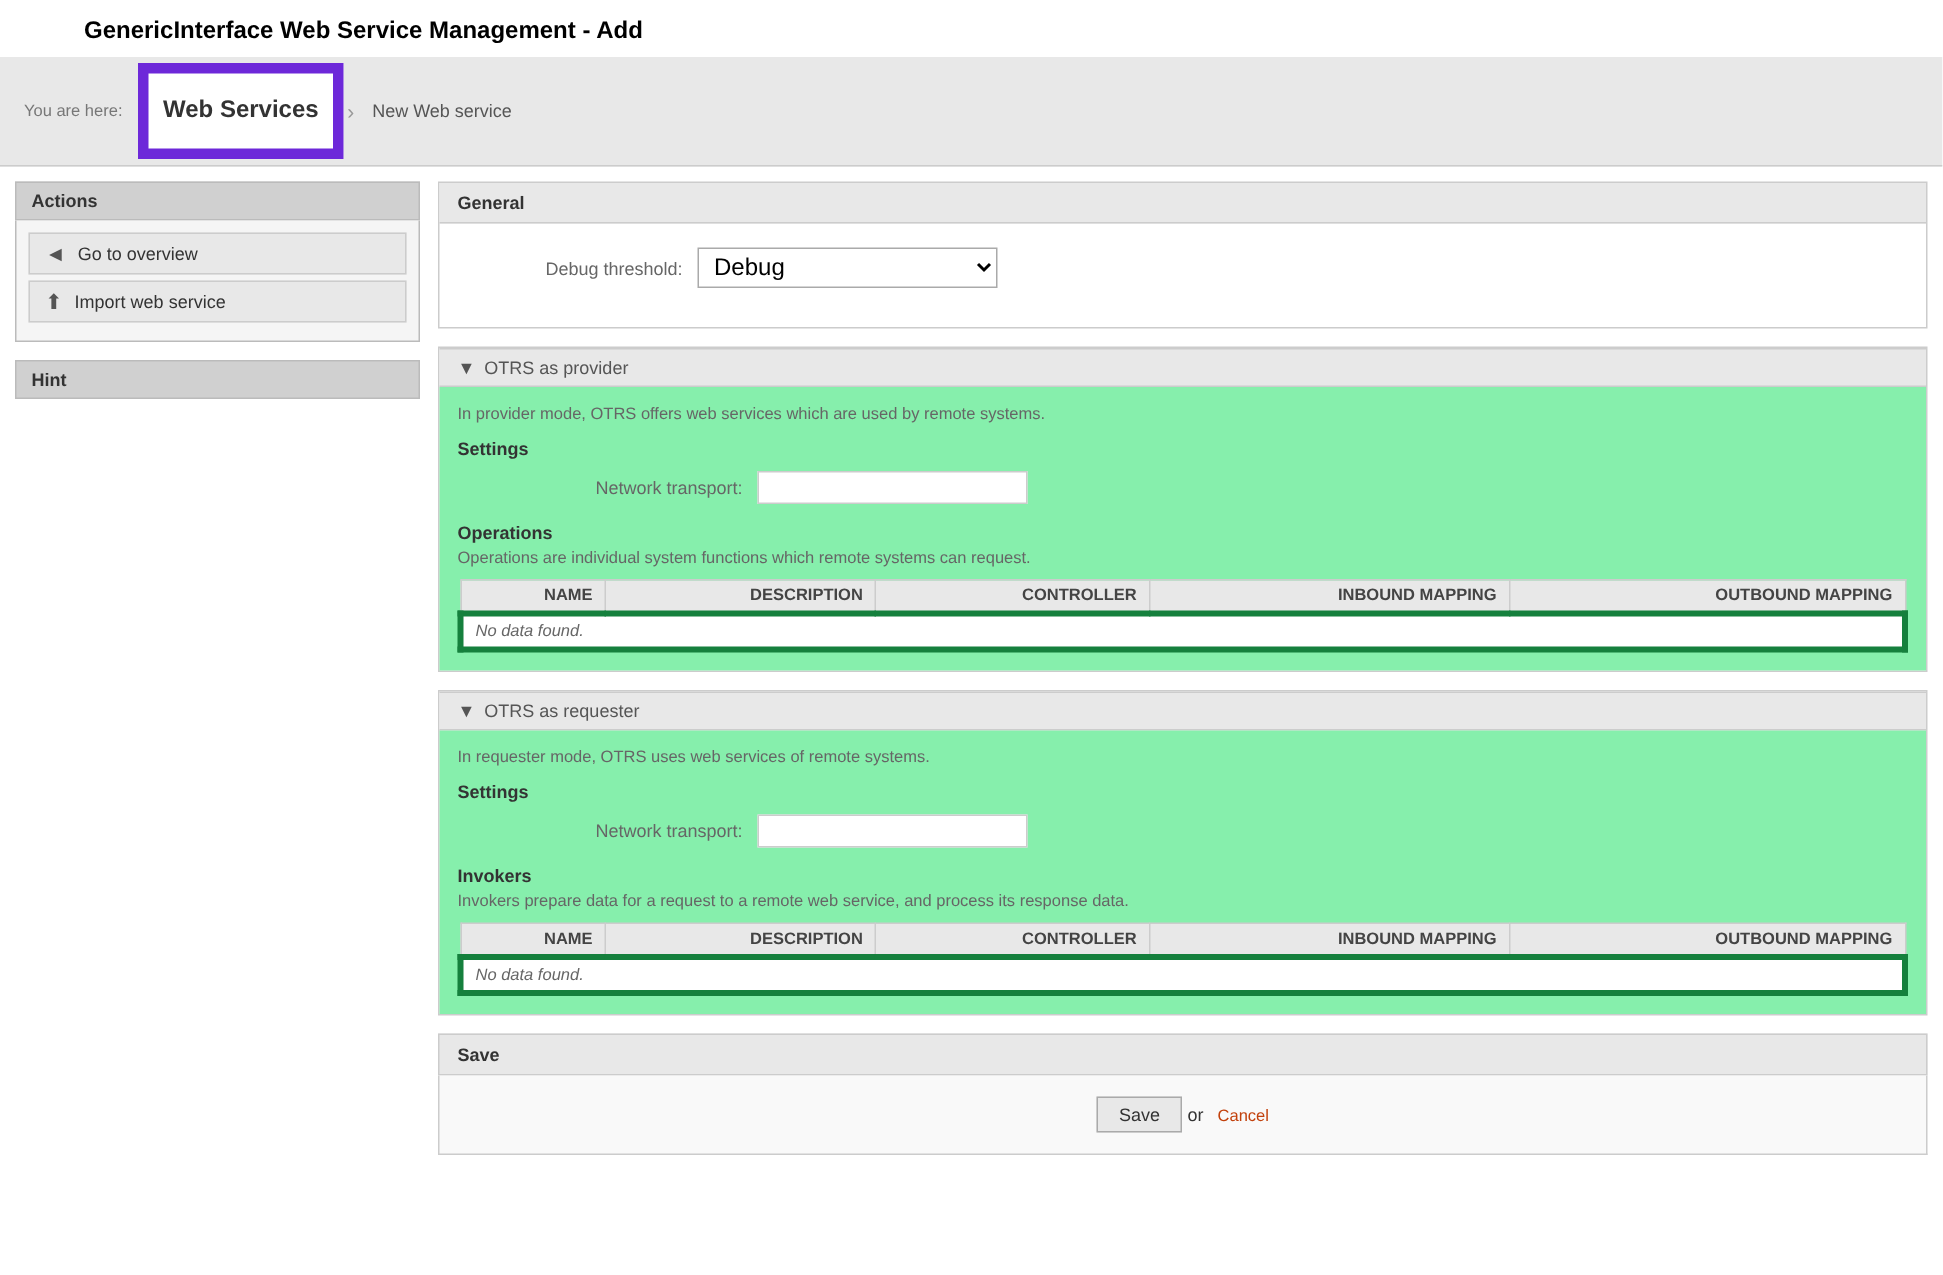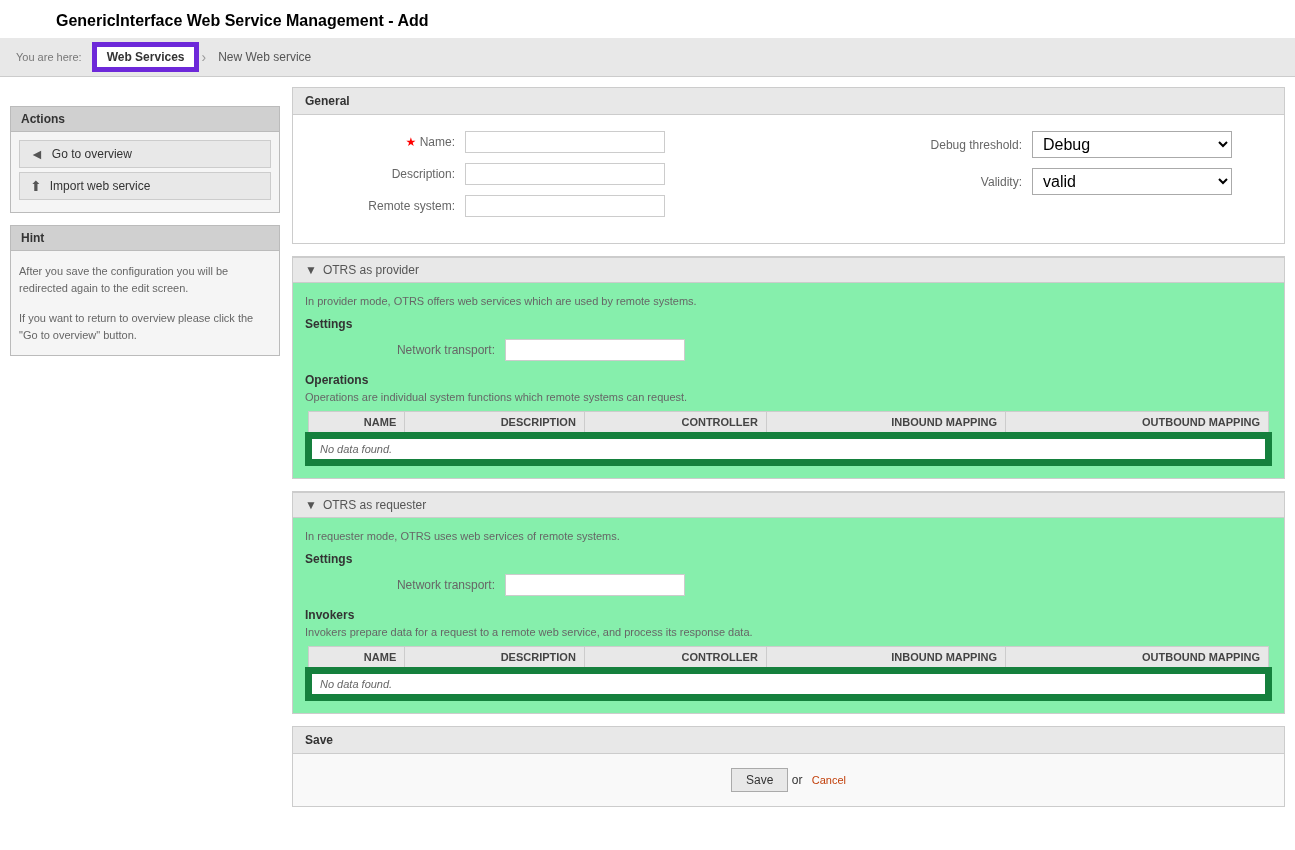--- a/index.html
+++ b/index.html
@@ -17,21 +17,20 @@
       display: flex;
       gap: 0;
       padding: 10px;
       align-items: flex-start;
     }
 
     .sidebar {
       width: 270px;
       min-width: 270px;
       margin-right: 12px;
-      margin-top: 19px;
     }
 
     .sidebar-section {
       margin-bottom: 12px;
     }
 
     .sidebar-section-title {
       background: #d0d0d0;
       padding: 5px 10px;
       font-weight: bold;
@@ -205,21 +204,21 @@
       border: 1px solid #ccc;
       padding: 4px 8px;
       text-align: right;
       color: #444;
       font-weight: bold;
       font-size: 11px;
       text-transform: uppercase;
     }
 
     .data-table td {
-      border: 7px solid #15803d;
+      border: 4px solid #15803d;
       padding: 4px 8px;
       background: #fff;
     }
 
     .no-data {
       color: #666;
       font-style: italic;
     }
 
     .save-section {
@@ -271,24 +270,24 @@
       margin-right: 10px;
     }
 
     .bc-item {
       display: inline-flex;
       align-items: center;
     }
 
     .bc-active {
       background: #fff;
-      border: 5px solid #6d28d9;
-      padding: 3px 10px;
-      font-weight: bold;
-      font-size: 12px;
+      border: 7px solid #6d28d9;
+      padding: 16px 10px;
+      font-weight: bold;
+      font-size: 16px;
       position: relative;
     }
 
     .bc-inactive {
       color: #555;
       font-size: 12px;
       padding: 3px 10px;
     }
 
     .bc-chevron {
@@ -324,66 +323,39 @@
         </button>
         <button class="sidebar-btn">
           <span class="btn-icon">⬆</span>
           <span>Import web service</span>
         </button>
       </div>
     </div>
 
     <div class="sidebar-section">
       <div class="sidebar-section-title">Hint</div>
-      <div class="sidebar-section-body">
-        <div class="hint-text">After you save the configuration you will be redirected again to the edit screen.</div>
-        <div class="hint-text" style="margin-top:6px;">If you want to return to overview please click the "Go to overview" button.</div>
-      </div>
     </div>
 
   </div>
 
   <div class="content-area">
 
     <div class="content-section">
       <div class="section-header">
         <span>General</span>
       </div>
       <div class="section-body">
         <div style="display:flex; align-items:flex-start;">
 
-          <div style="flex:1;">
-            <div class="form-row">
-              <div class="label">
-                <span style="color:red;">★ </span>
-                <span>Name:</span>
-              </div>
-              <input type="text" style="width: 200px;">
-            </div>
-            <div class="form-row">
-              <div class="label">Description:</div>
-              <input type="text" style="width: 200px;">
-            </div>
-            <div class="form-row">
-              <div class="label">Remote system:</div>
-              <input type="text" style="width: 200px;">
-            </div>
-          </div>
 
           <div style="width:400px; padding-right:20px;">
             <div class="form-row">
               <div class="label">Debug threshold:</div>
               <select class="select-input">
                 <option>Debug</option>
-              </select>
-            </div>
-            <div class="form-row">
-              <div class="label">Validity:</div>
-              <select class="select-input">
-                <option>valid</option>
               </select>
             </div>
           </div>
         </div>
       </div>
     </div>
 
     <div class="content-section">
       <div class="subsection-title">
         <span>▼</span>

